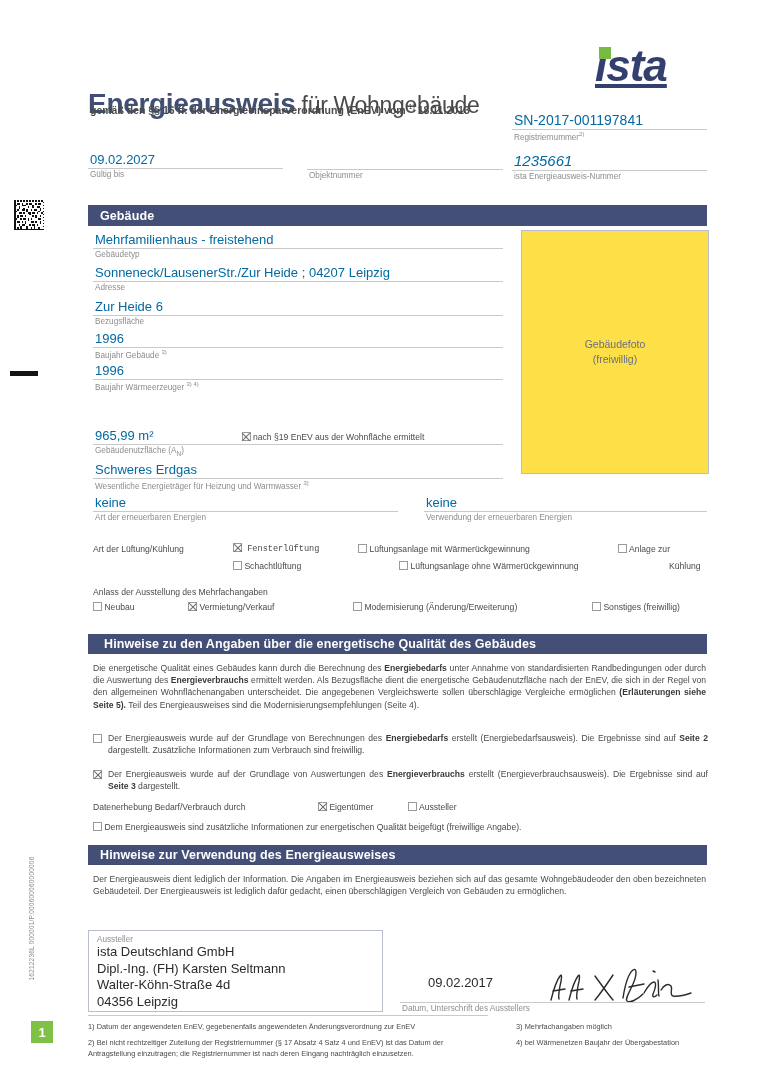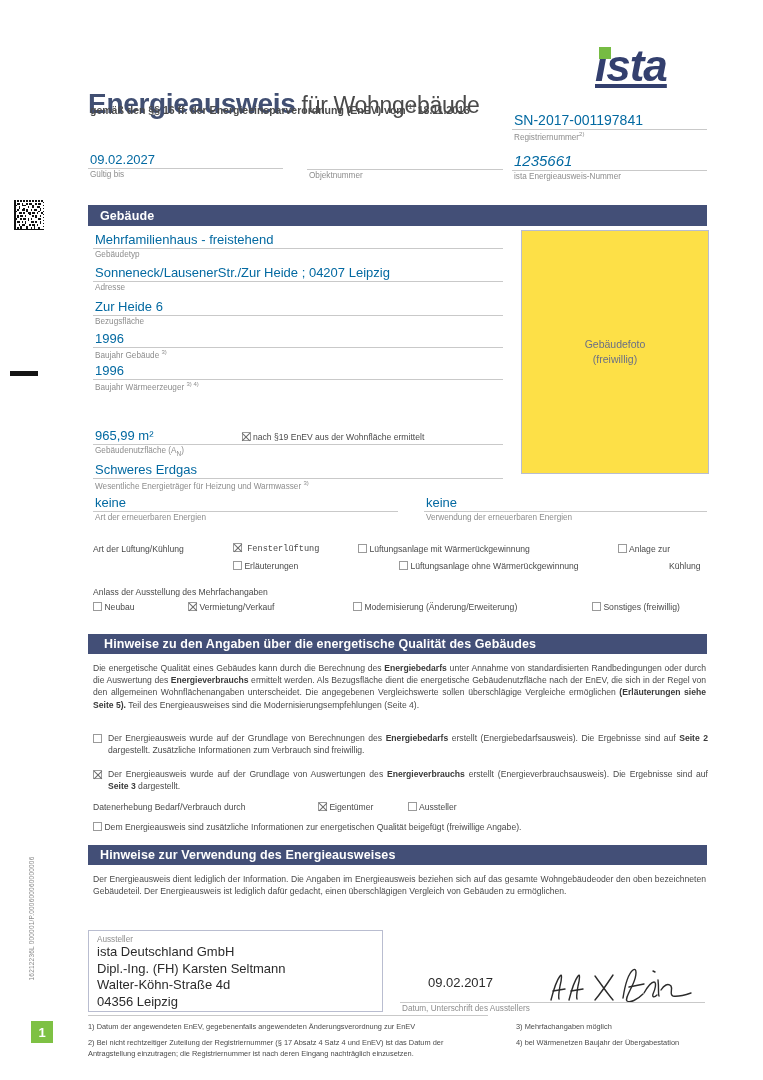--- a/index.html
+++ b/index.html
@@ -274,21 +274,21 @@
 
   <div class="cbrow" style="left:93px;top:543px;">
     <span>Art der Lüftung/Kühlung</span>
   </div>
   <div class="cbrow" style="left:233px;top:543px;font-family:Liberation Mono, monospace;">
     <span class="cb on"></span>
     <span class="t">Fensterlüftung</span>
   </div>
   <div class="cbrow" style="left:233px;top:560px;">
     <span class="cb"></span>
-    <span class="t">Erläuterungen</span>
+    <span class="t">Schachtlüftung</span>
   </div>
   <div class="cbrow" style="left:358px;top:543px;">
     <span class="cb"></span>
     <span class="t">Lüftungsanlage mit Wärmerückgewinnung</span>
   </div>
   <div class="cbrow" style="left:358px;top:560px;padding-left:41px;">
     <span class="cb"></span>
     <span class="t">Lüftungsanlage ohne Wärmerückgewinnung</span>
   </div>
   <div class="cbrow" style="left:618px;top:543px;">

